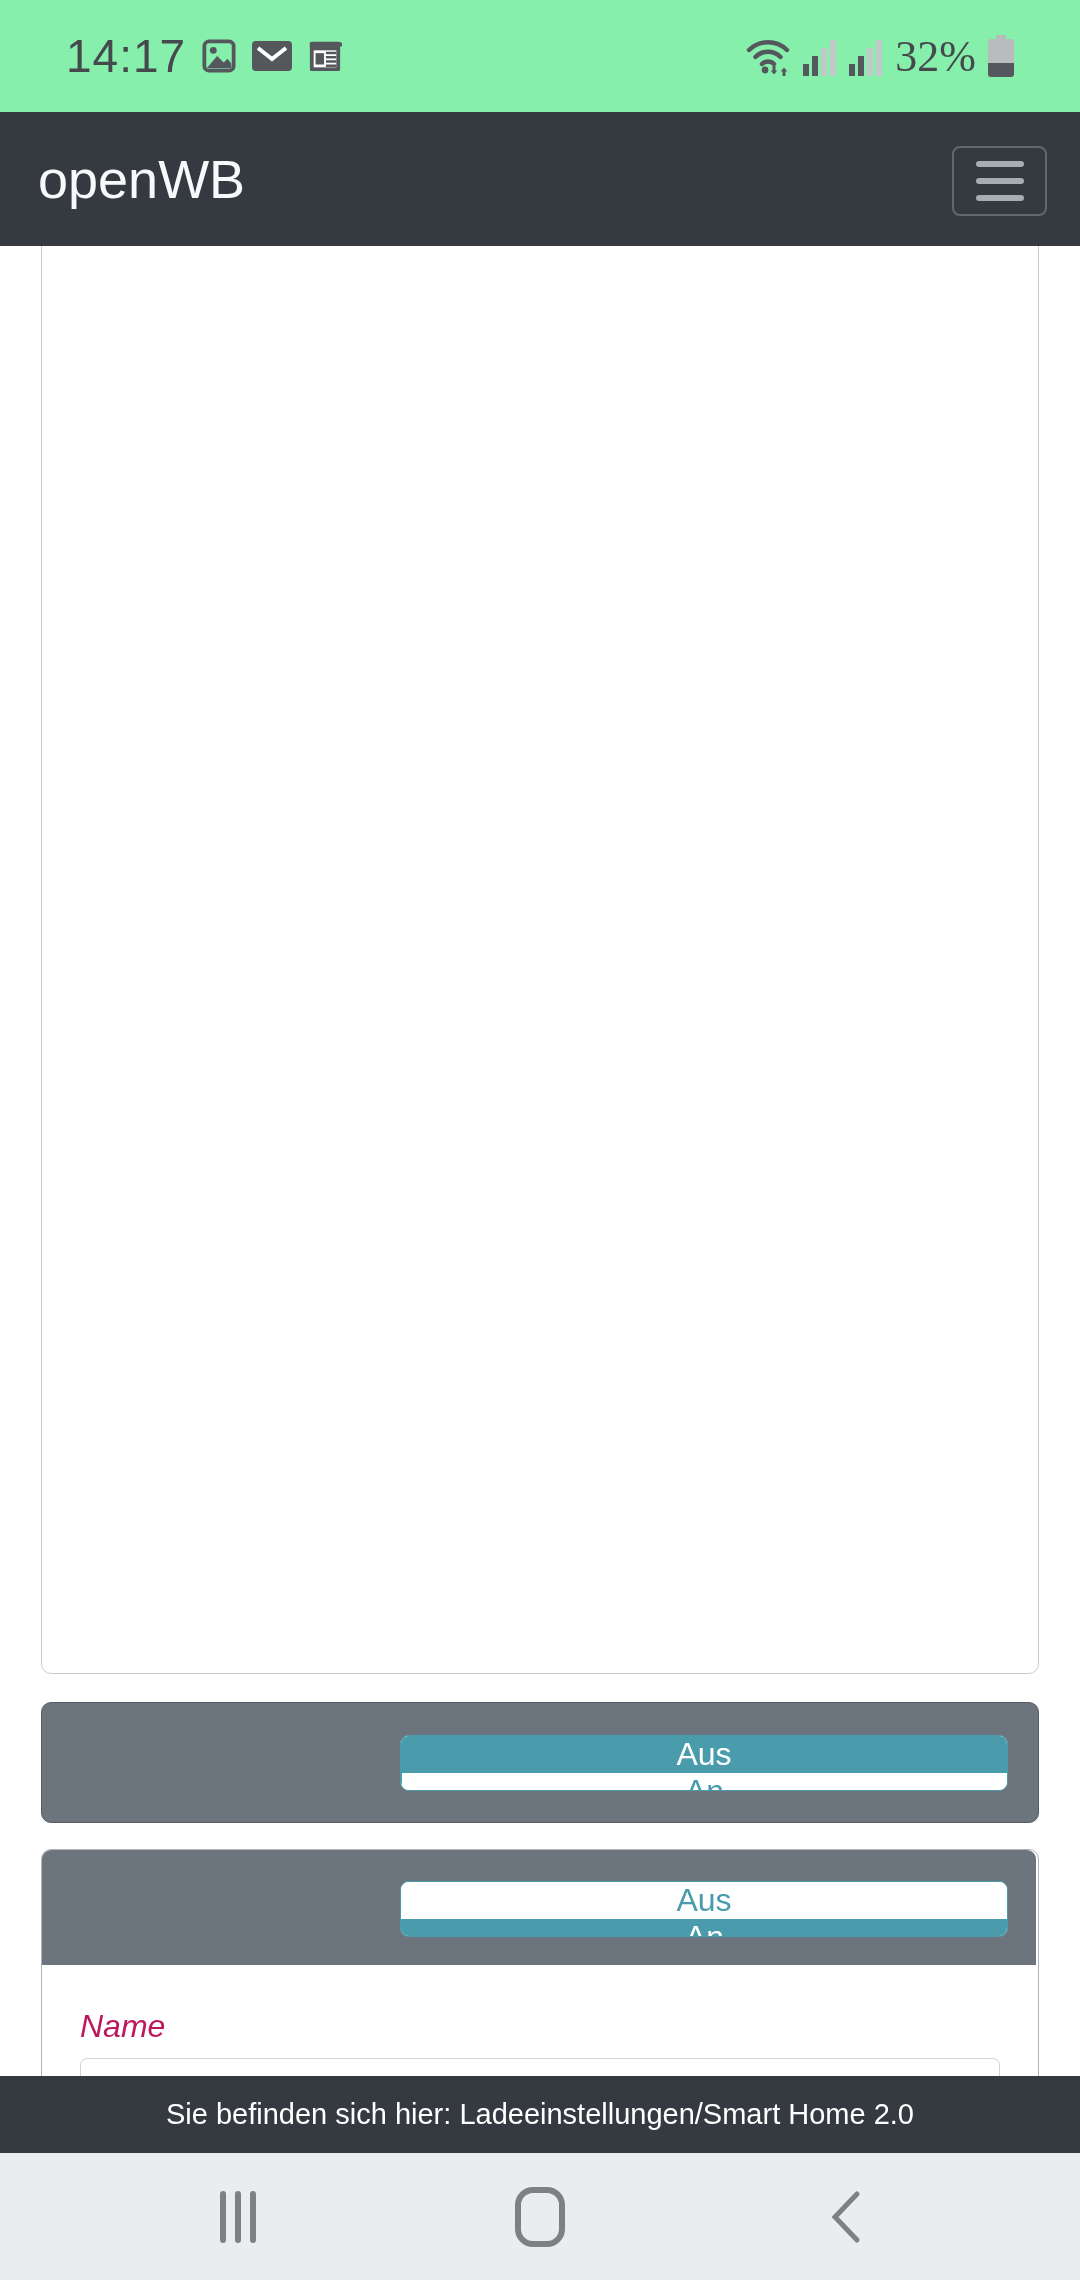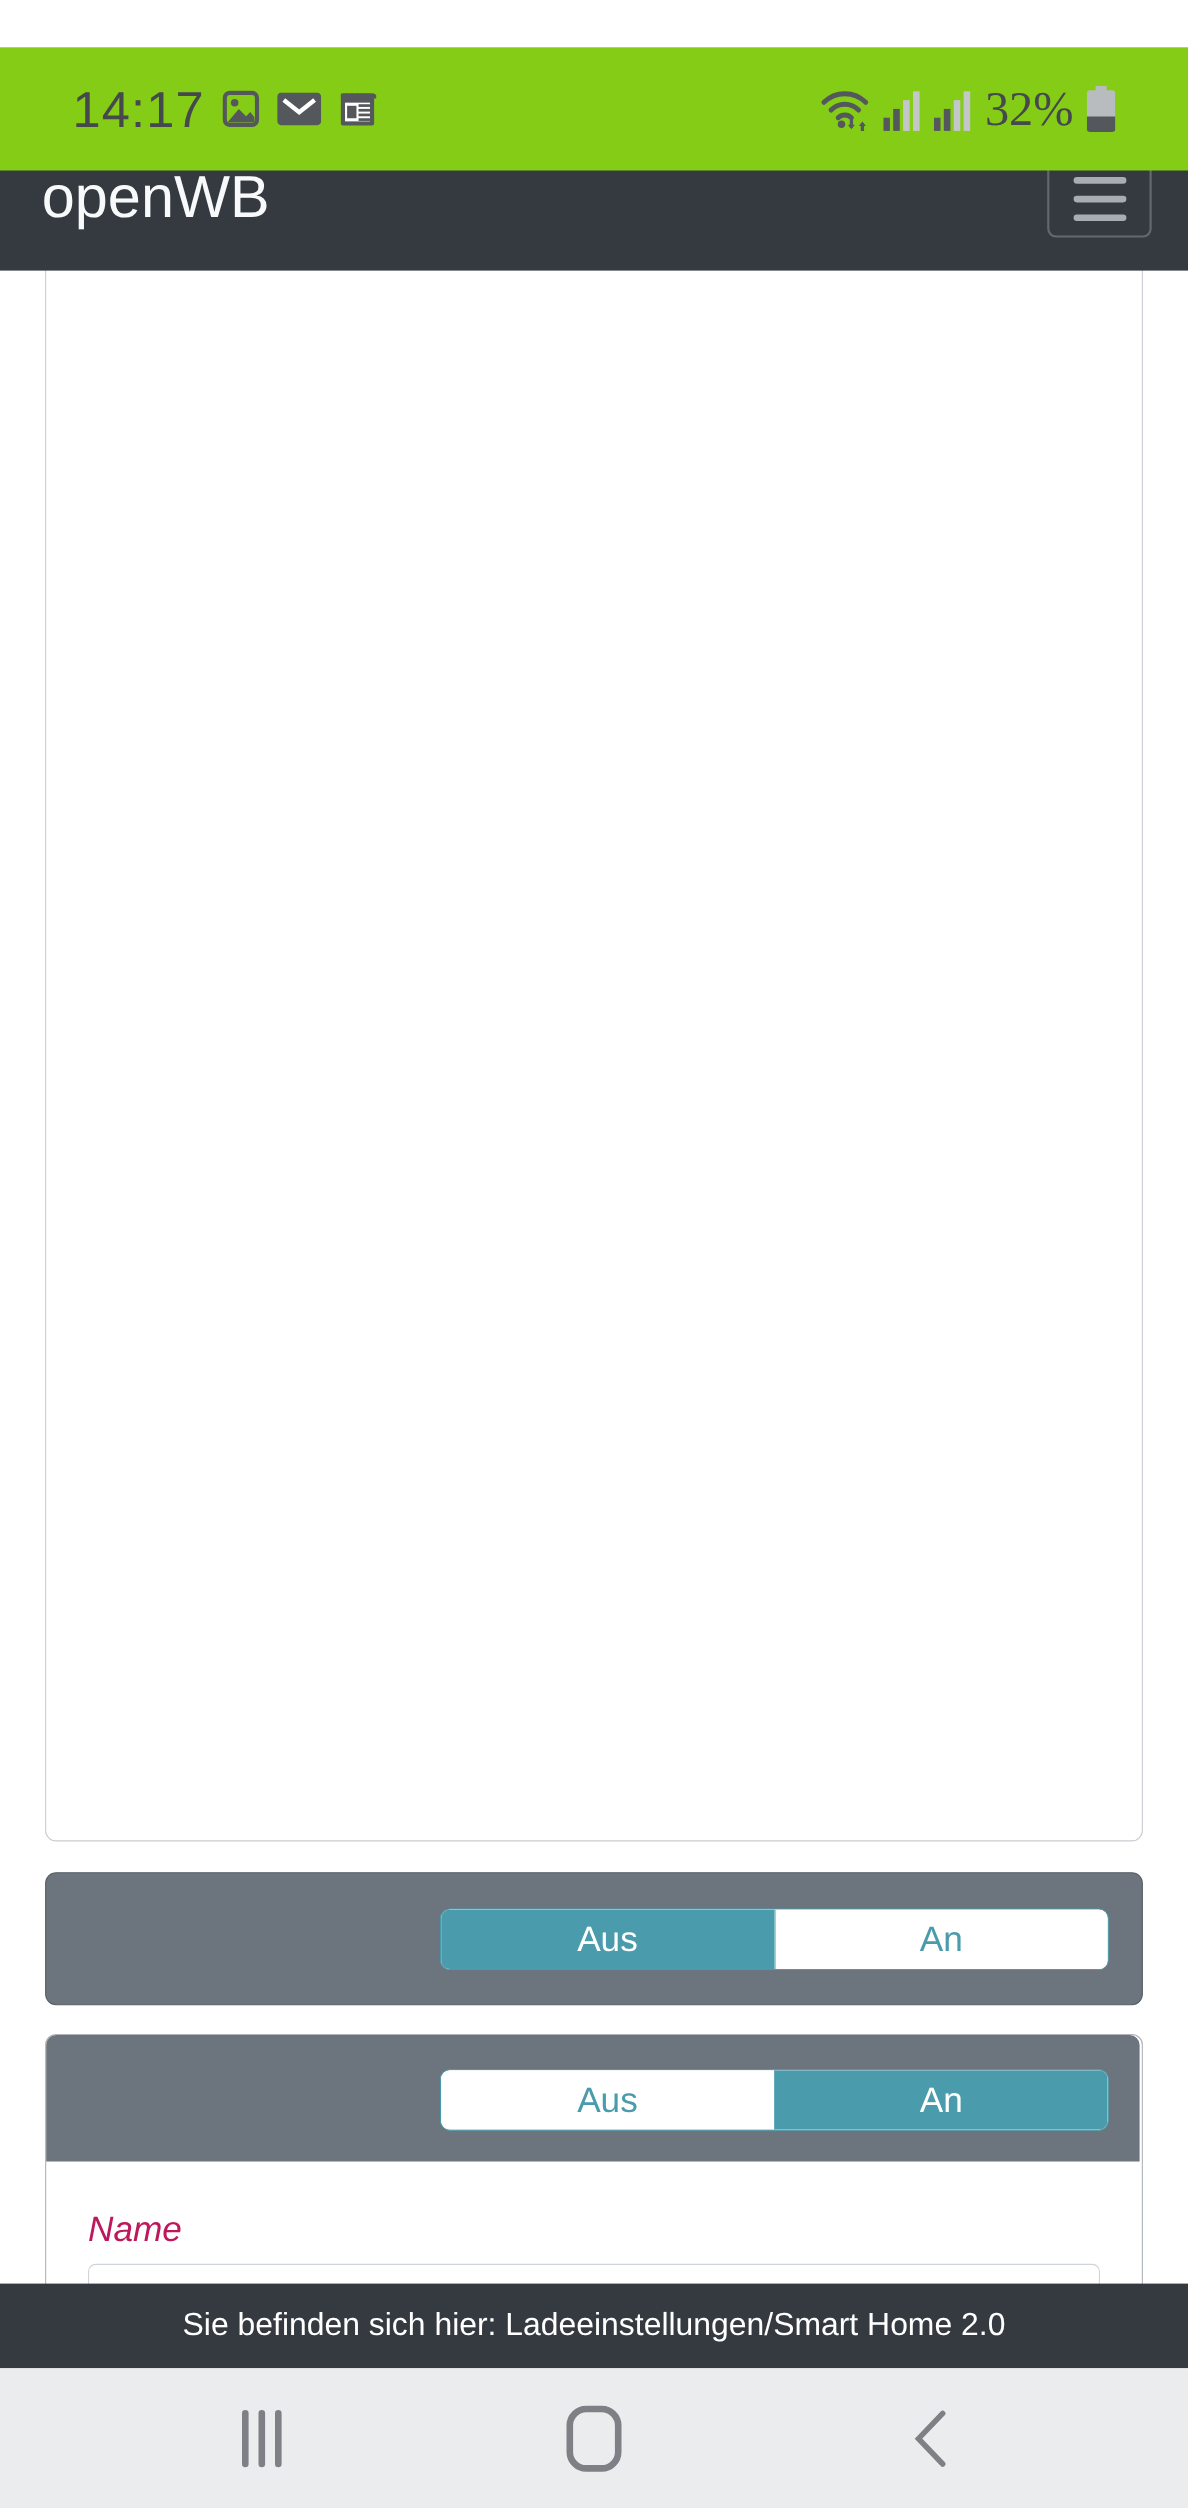--- a/index.html
+++ b/index.html
@@ -1,21 +1,21 @@
 <!DOCTYPE html>
 <html><head>
 <meta charset="utf-8">
 <style>
   html,body{margin:0;padding:0;}
   body{width:1080px;height:2280px;position:relative;overflow:hidden;background:#fff;
        font-family:"Liberation Sans", sans-serif;color:#212529;}
   .abs{position:absolute;}
 
   
-  .statusbar{left:0;top:0;width:1080px;height:112px;background:#84cc16;z-index:30;margin-top:43px;}
+  .statusbar{left:0;top:0;width:1080px;height:112px;background:#86efac;z-index:30;}
   .sb-left{position:absolute;left:66px;top:0;height:112px;display:flex;align-items:center;gap:16px;}
   .sb-right{position:absolute;right:66px;top:0;height:112px;display:flex;align-items:center;gap:12px;}
   .time{font-size:46px;color:#45494d;letter-spacing:1px;}
   .pct{font-size:44px;color:#45494d;font-family:Liberation Serif, serif;}
 
   
   .appbar{left:0;top:112px;width:1080px;height:134px;background:#343a40;z-index:20;}
   .brand{position:absolute;left:38px;top:0;height:134px;display:flex;align-items:center;
          font-size:54px;color:#f8f9fa;}
   .burger{position:absolute;right:33px;top:34px;width:95px;height:70px;background:transparent;
@@ -35,21 +35,21 @@
 
   .field{box-sizing:border-box;width:920px;height:66px;border:1px solid #ced4da;border-radius:7px;
          background:#fff;font-size:31px;color:#495057;padding:0 26px;font-family:inherit;}
   .fake-select{box-sizing:border-box;width:920px;height:66px;border:1px solid #ced4da;border-radius:7px;
          background:#fff;display:flex;align-items:center;padding:0 26px;font-size:31px;color:#495057;
          cursor:pointer;}
   .caret{position:absolute;right:30px;top:26px;width:13px;height:13px;
          border-right:3px solid #343a40;border-bottom:3px solid #343a40;transform:rotate(45deg);}
 
   .toggle{display:flex;width:920px;height:68px;border:1px solid #4a9bab;border-radius:9px;
-          overflow:hidden;background:#fff;}
+          overflow:hidden;background:#fff;flex-direction:column;}
   .toggle-sm{width:606px;height:54px;}
   .seg{flex:1;display:flex;align-items:center;justify-content:center;background:#fff;color:#4a9bab;
        font-size:32px;border:none;border-left:1px solid #4a9bab;cursor:pointer;font-family:inherit;padding:0;}
   .seg:first-child{border-left:none;}
   .seg.sel{background:#4a9bab;color:#fff;}
   .toggle2 .seg:first-child{flex-grow:1.065;}
 
   
   .footer{left:0;top:2076px;width:1080px;height:77px;background:#343a40;z-index:20;
           display:flex;align-items:center;justify-content:center;color:#fff;font-size:29px;}

